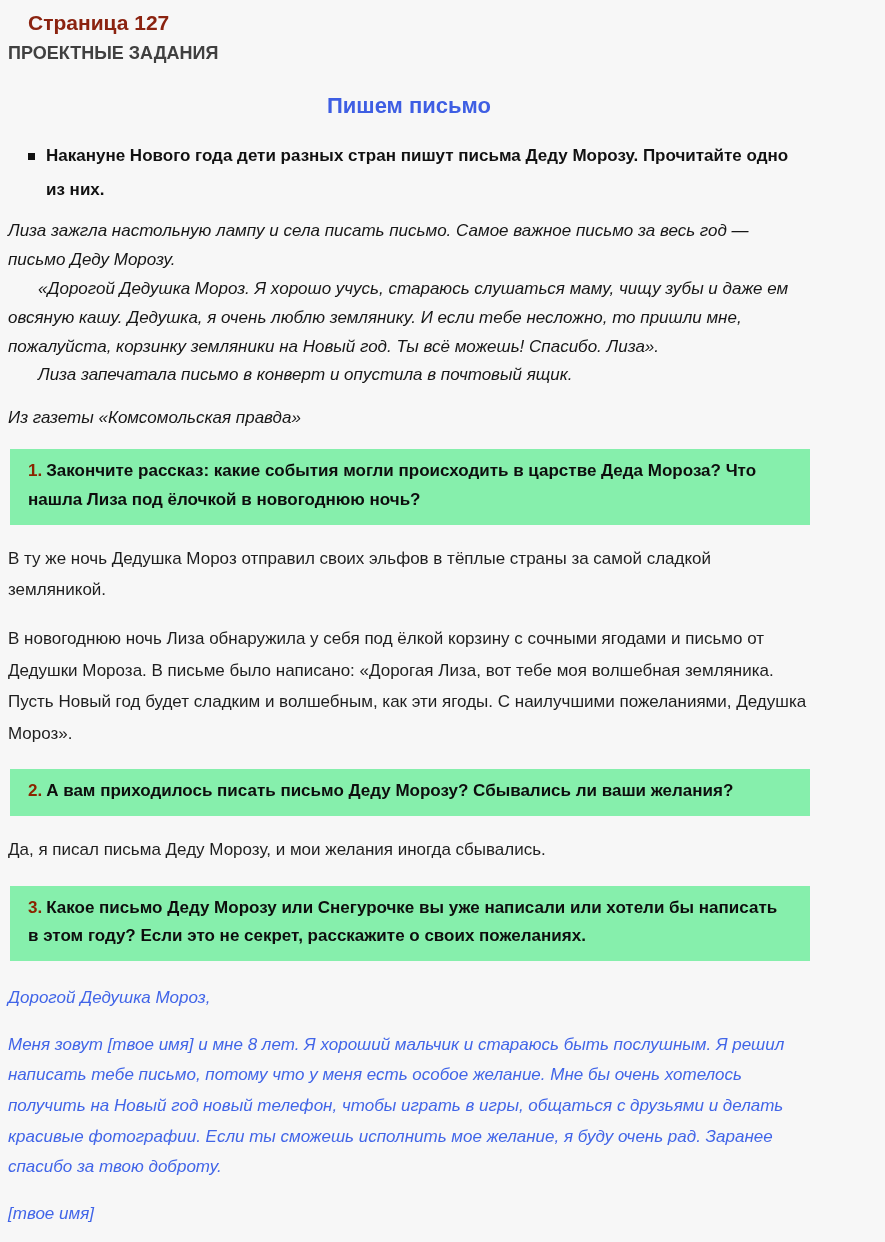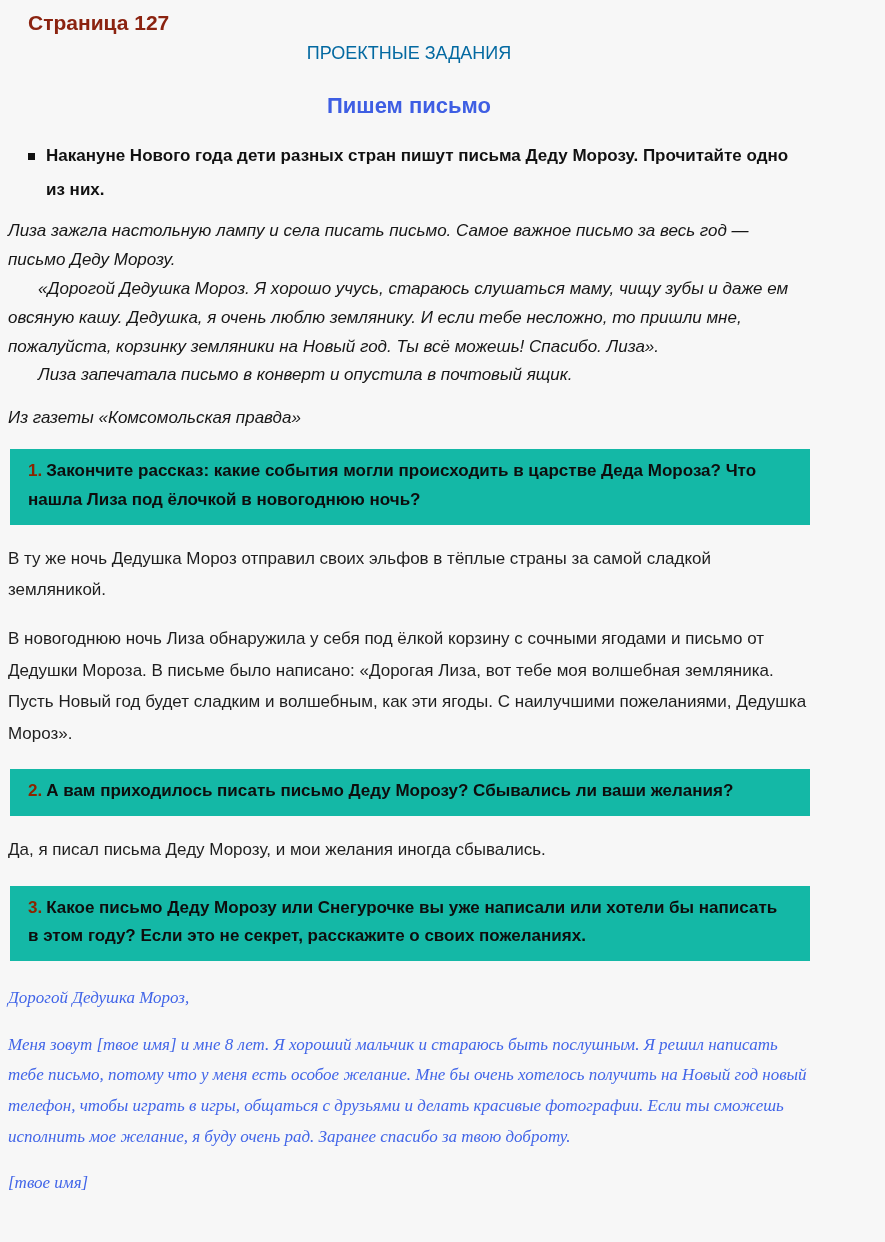--- a/index.html
+++ b/index.html
@@ -22,24 +22,23 @@
   }
   .page-label {
     margin: 0 0 0 20px;
     color: #8b2310;
     font-size: 21px;
     font-weight: bold;
     line-height: 1.05;
   }
   .doc-title {
     margin: 9px 0 0;
-    text-align: center;
-    color: #0369a1;
+    color: #404040;
     font-size: 18px;
-    font-weight: normal;
+    font-weight: bold;
     line-height: 1.2;
   }
   .doc-subtitle {
     margin: 28px 0 0;
     text-align: center;
     color: #3e5ee3;
     font-size: 22px;
     font-weight: bold;
     line-height: 1.2;
   }
@@ -65,42 +64,41 @@
   }
   .story p { margin: 0; }
   .story p.indent { text-indent: 30px; }
   .source {
     margin: 18px 0 0;
     font-style: italic;
     line-height: 1.2;
     color: #161616;
   }
   .question-box {
-    background: #14b8a6;
+    background: #86efac;
     margin: 20px 0 0 2px;
     padding: 8px 18px 10px;
     font-weight: bold;
     line-height: 1.7;
     color: #0d0d0d;
   }
   .q-num {
     color: #8b2500;
     margin-right: 4px;
   }
   .answer {
     margin: 18px 0 0;
     line-height: 1.85;
     color: #1e1e1e;
   }
   .letter {
     margin: 22px 0 0;
     color: #4165e8;
     font-style: italic;
     line-height: 1.8;
-    font-family: Liberation Serif, serif;
   }
   .letter p { margin: 0 0 16px; }
   .letter p:last-child { margin-bottom: 0; }
   .letter-signature { margin-top: 22px; }
 </style>
 </head>
 <body>
 
 <div class="page">
 

